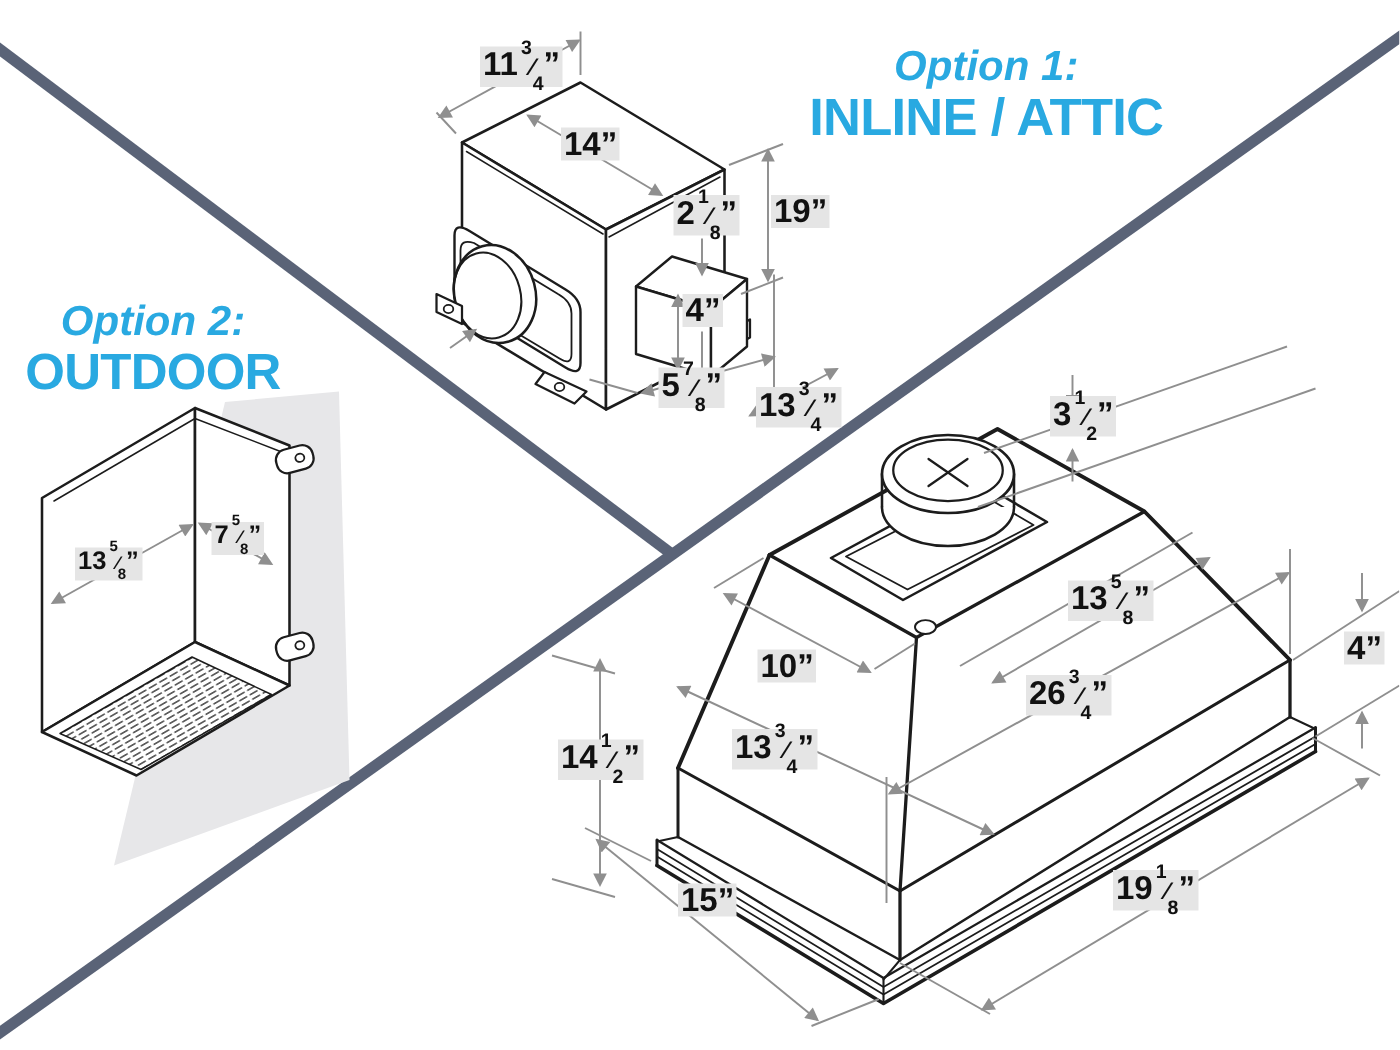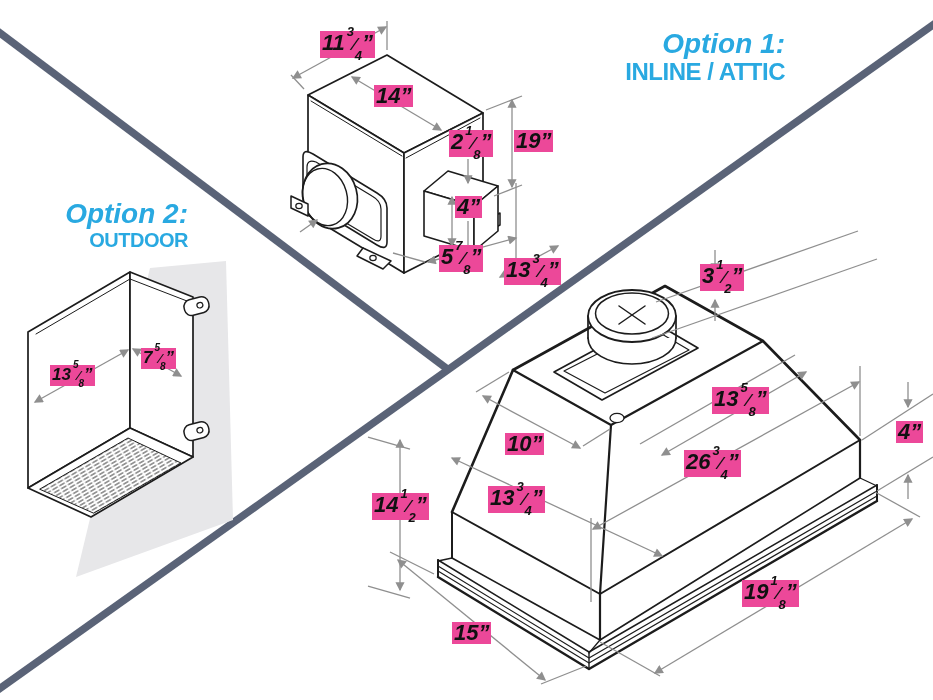--- a/index.html
+++ b/index.html
@@ -1,27 +1,27 @@
 <!DOCTYPE html>
 <html><head>
 <meta charset="utf-8">
 <style>
   html,body{margin:0;padding:0;background:#ffffff;}
   #canvas{
     position:relative;width:933px;height:700px;overflow:hidden;background:#ffffff;
     font-family:"Liberation Sans",sans-serif;
   }
   #art{position:absolute;left:0;top:0;}
-  .heading{position:absolute;text-align:right;color:#29a9e1;line-height:1.12;white-space:nowrap;}
+  .heading{position:absolute;text-align:center;color:#29a9e1;line-height:1.12;white-space:nowrap;}
   .heading .h-line1{font-size:28px;font-weight:bold;font-style:italic;letter-spacing:0;}
-  .heading .h-line2{font-size:24px;font-weight:bold;letter-spacing:-0.5px;}
-  #heading-option2 .h-line2{font-size:20px;}
+  .heading .h-line2{font-size:35px;font-weight:bold;letter-spacing:-0.5px;}
+  #heading-option2 .h-line2{font-size:34px;}
   .dim{
     position:absolute;font-weight:bold;font-size:22px;color:#111111;
-    background:#ec4899;line-height:1.02;padding:0 2px;white-space:nowrap;font-style:italic;
+    background:#e5e5e5;line-height:1.02;padding:0 2px;white-space:nowrap;
   }
   .dim sup{font-size:13px;position:relative;top:-6px;margin-left:2px;letter-spacing:0;}
   .dim .sl{font-size:16px;margin:0 -1px;}
   .dim sub{font-size:13px;position:relative;top:4px;}
   .dim-sm{font-size:17px;}
   .dim-sm sup,.dim-sm sub{font-size:10px;}
   .dim-sm sup{top:-5px;}
   .dim-sm sub{top:3px;}
   .dim-sm .sl{font-size:12px;}
 </style>
@@ -205,16 +205,16 @@
   <div class="dim dim-sm" style="left:50px;top:365px;"><span>13</span><sup>5</sup><span class="sl">⁄</span><sub>8</sub><span>”</span></div>
   <div class="dim dim-sm" style="left:141px;top:348px;"><span>7</span><sup>5</sup><span class="sl">⁄</span><sub>8</sub><span>”</span></div>
 
   <div class="dim" style="left:700px;top:264px;"><span>3</span><sup>1</sup><span class="sl">⁄</span><sub>2</sub><span>”</span></div>
   <div class="dim" style="left:712px;top:387px;"><span>13</span><sup>5</sup><span class="sl">⁄</span><sub>8</sub><span>”</span></div>
   <div class="dim" style="left:896px;top:421px;"><span>4</span><span>”</span></div>
   <div class="dim" style="left:505px;top:401px;margin-top:32px;"><span>10</span><span>”</span></div>
   <div class="dim" style="left:684px;top:450px;"><span>26</span><sup>3</sup><span class="sl">⁄</span><sub>4</sub><span>”</span></div>
   <div class="dim" style="left:488px;top:486px;"><span>13</span><sup>3</sup><span class="sl">⁄</span><sub>4</sub><span>”</span></div>
   <div class="dim" style="left:372px;top:493px;"><span>14</span><sup>1</sup><span class="sl">⁄</span><sub>2</sub><span>”</span></div>
-  <div class="dim" style="left:452px;top:622px;"><span>15</span><span>”</span></div>
+  <div class="dim" style="left:452px;top:589px;"><span>15</span><span>”</span></div>
   <div class="dim" style="left:742px;top:580px;"><span>19</span><sup>1</sup><span class="sl">⁄</span><sub>8</sub><span>”</span></div>
 
 </div>
 
 </body></html>

